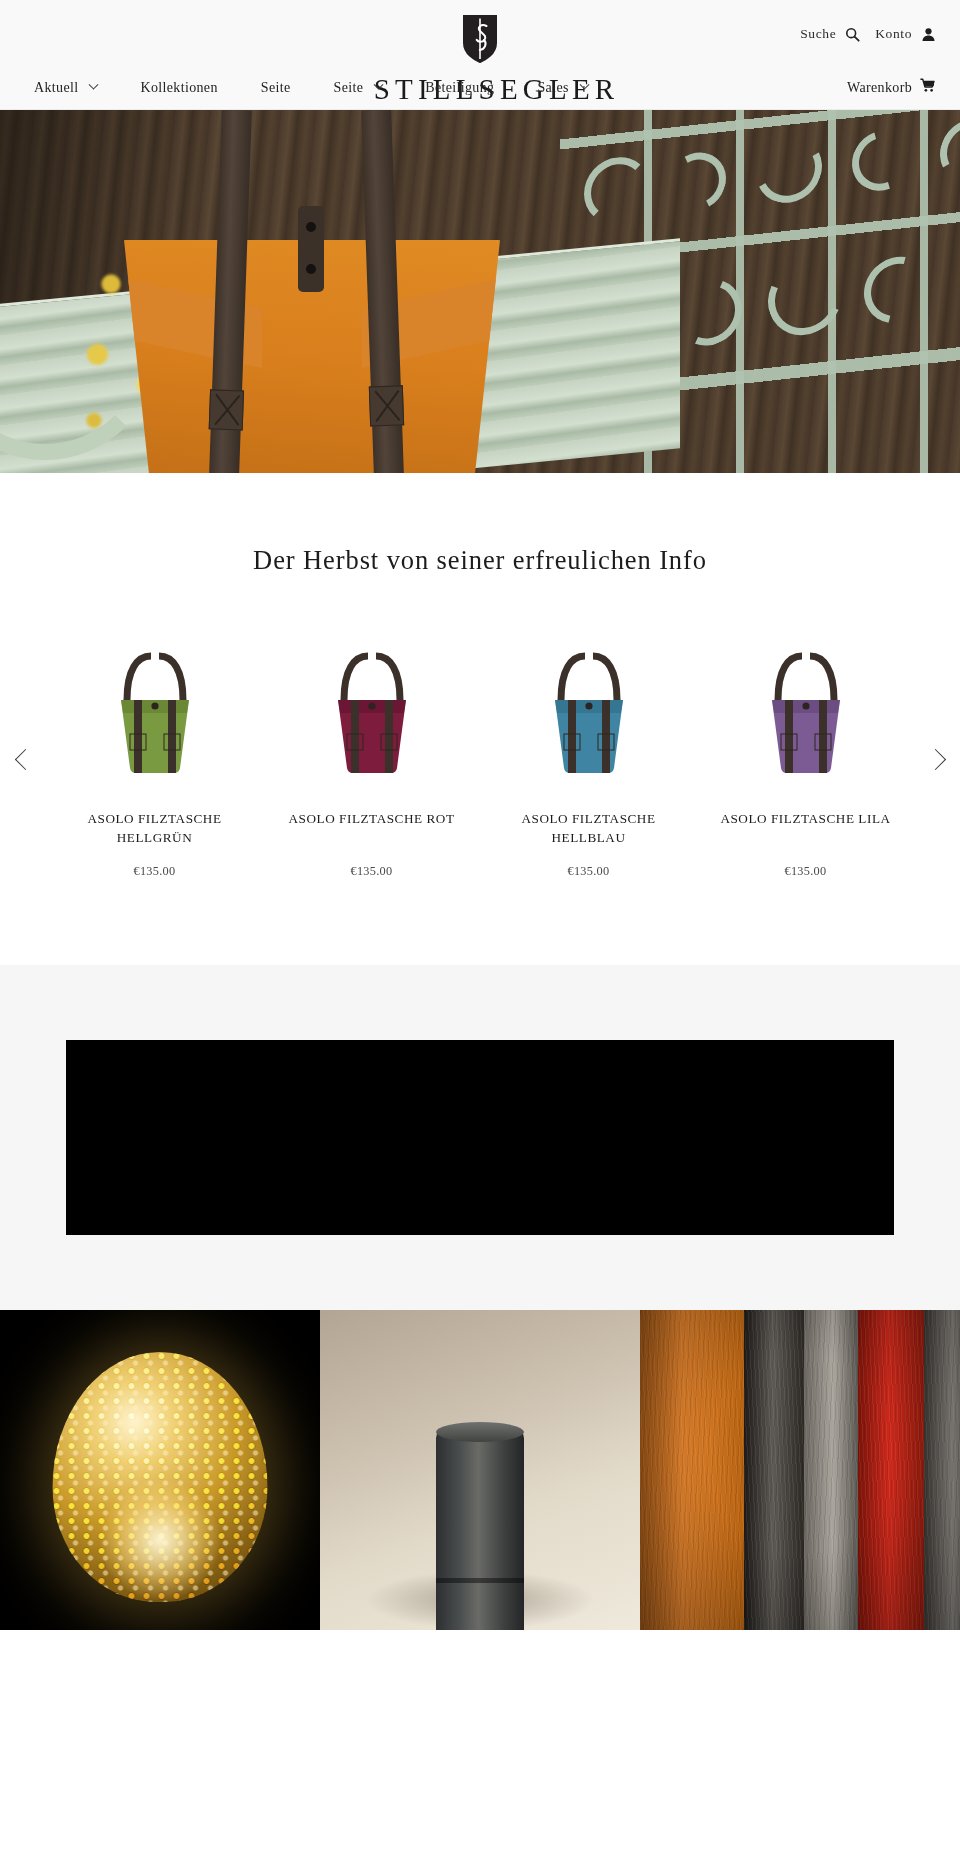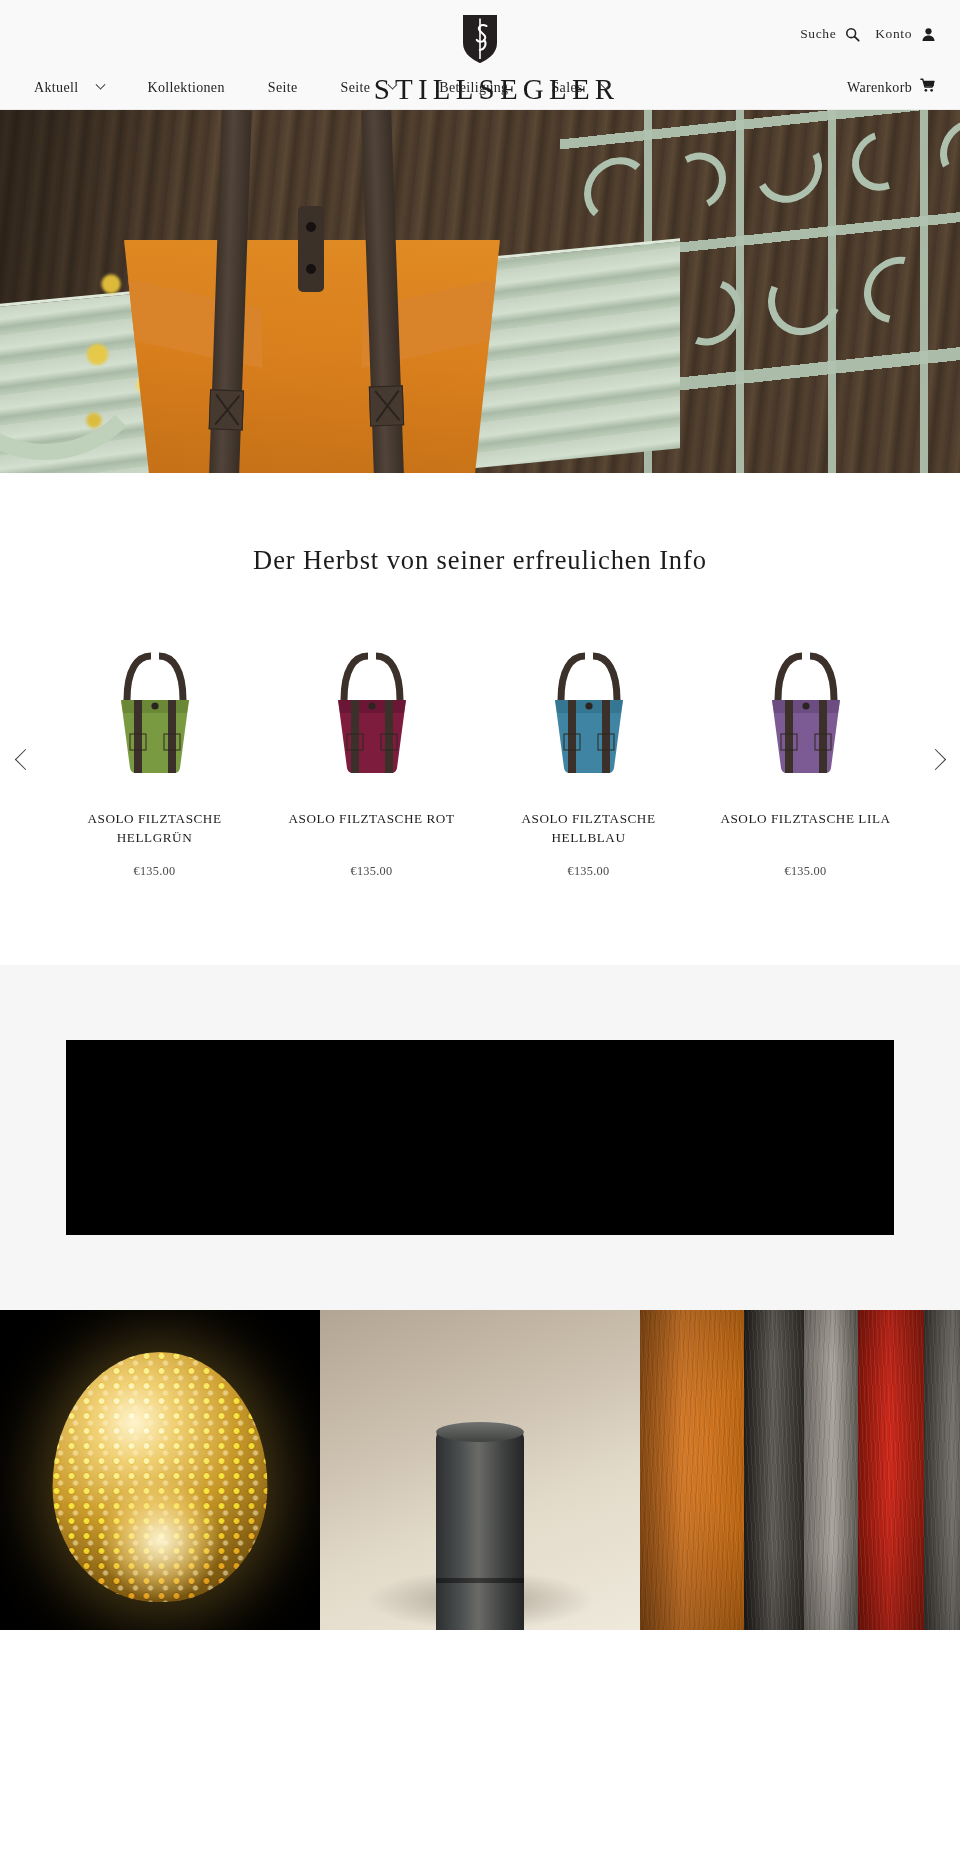--- a/index.html
+++ b/index.html
@@ -68,21 +68,21 @@
     height: 44px;
     padding: 0 24px 0 34px;
     margin-top: 32px;
     border-bottom: 1px solid #ececec;
   }
   .nav-list { display: flex; align-items: center; gap: 0; list-style: none; }
   .nav-item {
     position: relative;
     display: flex;
     align-items: center;
-    gap: 17px;
+    gap: 10px;
     padding: 0 26px 0 0;
     margin-right: 17px;
     font-size: 14px;
     letter-spacing: 0.35px;
     color: #232323;
     cursor: pointer;
     white-space: nowrap;
   }
   .nav-item:last-child { margin-right: 0; }
   .nav-label { line-height: 1; }

